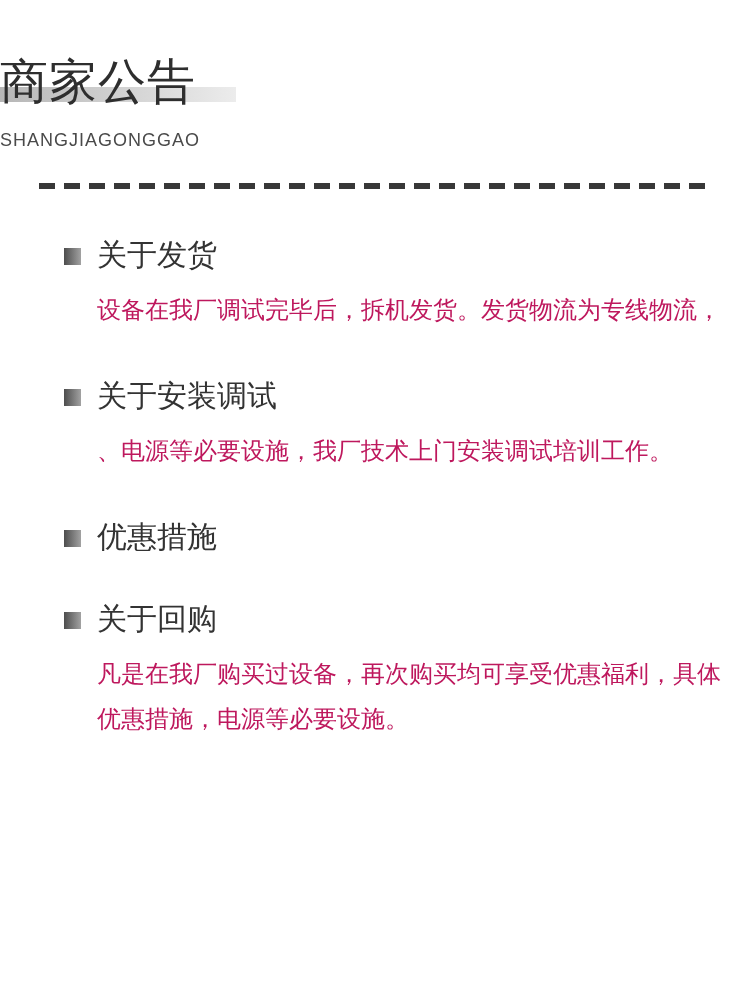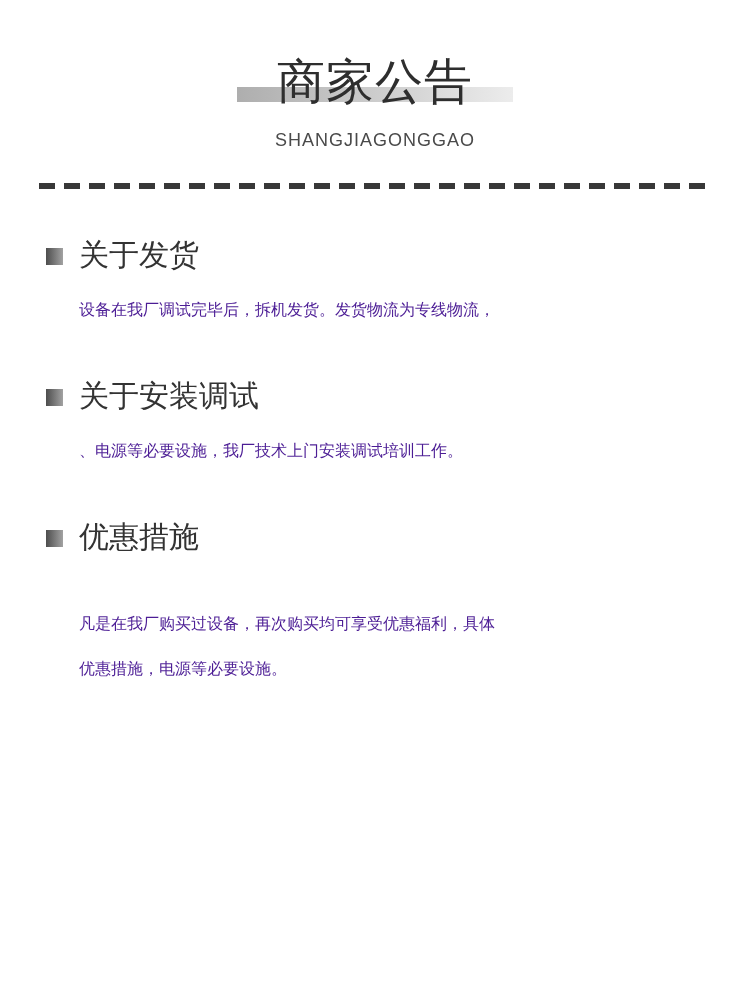--- a/index.html
+++ b/index.html
@@ -5,21 +5,21 @@
   * { margin: 0; padding: 0; box-sizing: border-box; }
   html, body { width: 750px; height: 1004px; }
   body {
     background: #ffffff;
     font-family: "Liberation Sans", "DejaVu Sans", sans-serif;
     overflow: hidden;
   }
   .page { width: 750px; height: 1004px; background: #ffffff; }
 
   
-  .header { text-align: center; padding-top: 56px; }
+  .header { text-align: left; padding-top: 56px; }
   .title-wrap { position: relative; display: inline-block; }
   .title-bar {
     position: absolute;
     left: -40px; right: -40px;
     top: 31px; height: 15px;
     background: linear-gradient(to right, #aeaeae 0%, #c9c9c9 45%, #ececec 100%);
     z-index: 0;
   }
   .title {
     position: relative; z-index: 1;
@@ -35,37 +35,37 @@
     width: 672px; height: 6px;
     margin: 30px auto 0;
     background: repeating-linear-gradient(
       to right,
       #383838 0, #383838 16px,
       transparent 16px, transparent 25px
     );
   }
 
   
-  .sections { padding: 0 46px; }
+  .sections { padding: 0 64px; }
   .section { margin-top: 46px; }
   .section:first-child { margin-top: 48px; }
   .section-header { display: flex; align-items: center; }
   .bullet {
     width: 17px; height: 17px; flex: 0 0 17px;
     margin-right: 16px; margin-top: 2px;
     background: linear-gradient(to right, #4d4d4d 0%, #a2a2a2 100%);
   }
   .section-title {
     font-size: 30px; line-height: 36px;
     color: #333333; font-weight: 400;
   }
   .section-body { margin: 14px 0 0 33px; }
   .body-line {
-    font-size: 16px; line-height: 45px;
-    color: #4c1d95; white-space: nowrap;
+    font-size: 24px; line-height: 45px;
+    color: #be185d; white-space: nowrap;
   }
 </style>
 </head>
 <body>
 
 <div class="page">
 
   <div class="header">
     <div class="title-wrap">
       <div class="title-bar"></div>
@@ -98,20 +98,24 @@
     </div>
 
     <div class="section">
       <div class="section-header">
         <span class="bullet"></span>
         <span class="section-title">优惠措施</span>
       </div>
     </div>
 
     <div class="section">
+      <div class="section-header">
+        <span class="bullet"></span>
+        <span class="section-title">关于回购</span>
+      </div>
       <div class="section-body">
         <div class="body-line">凡是在我厂购买过设备，再次购买均可享受优惠福利，具体</div>
         <div class="body-line">优惠措施，电源等必要设施。</div>
       </div>
     </div>
 
   </div>
 </div>
 
 </body></html>

